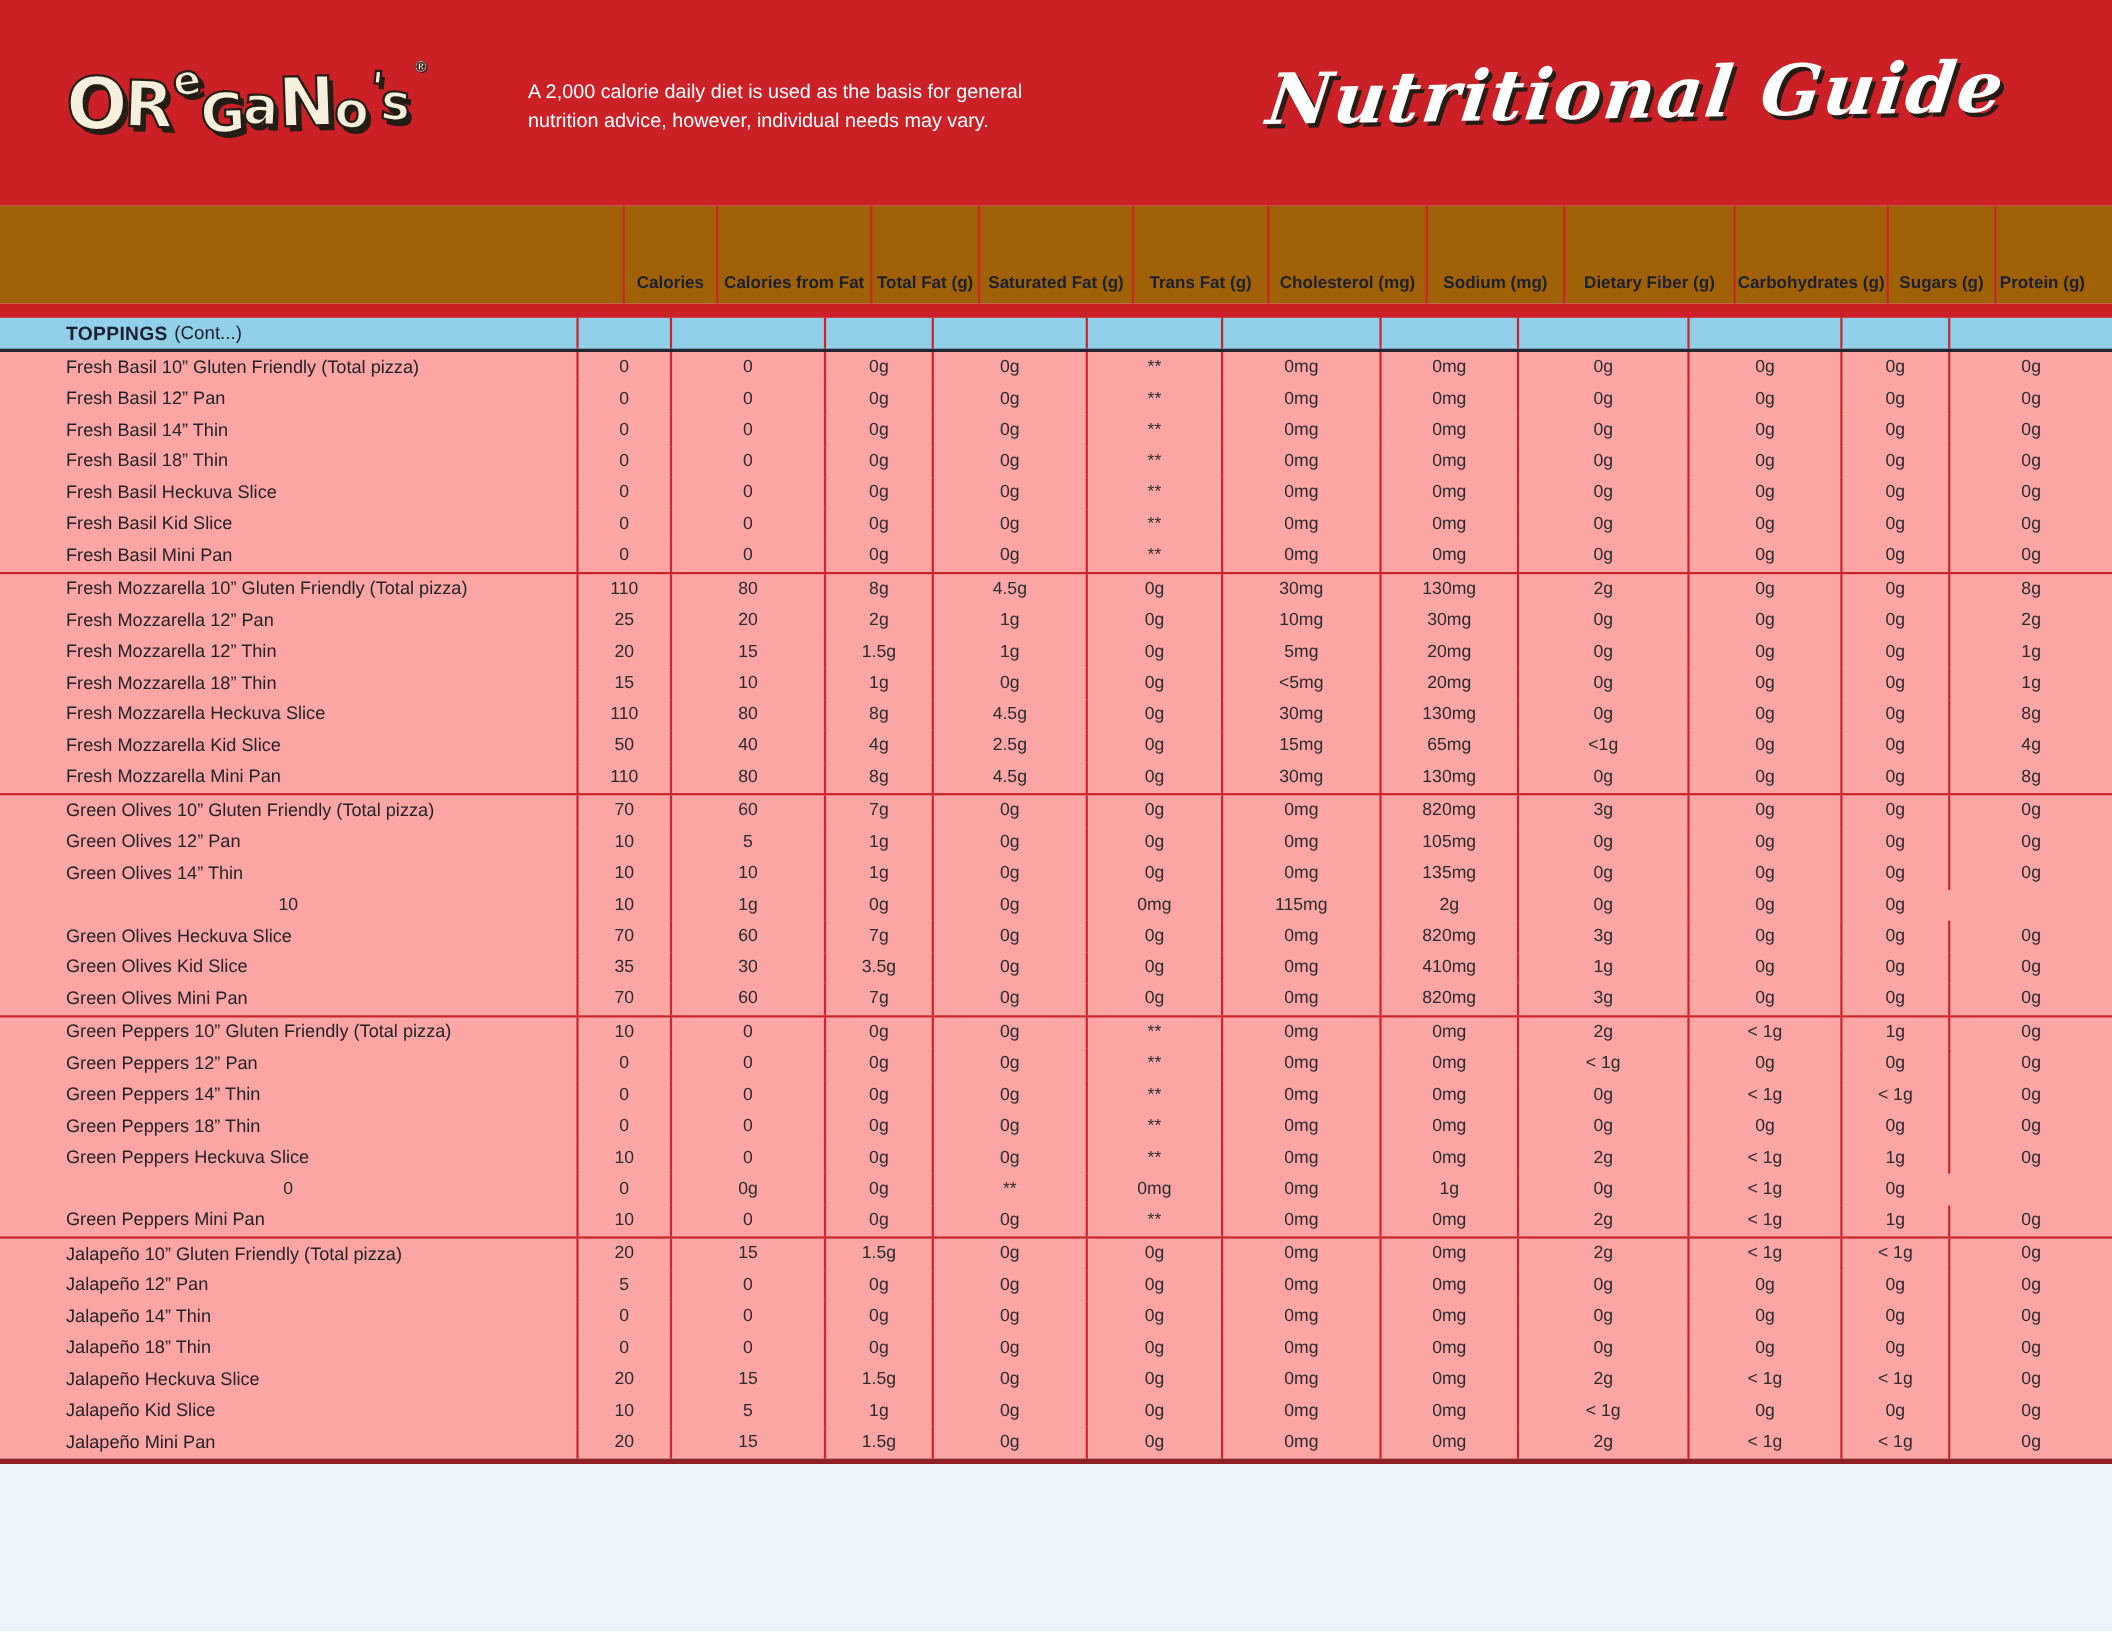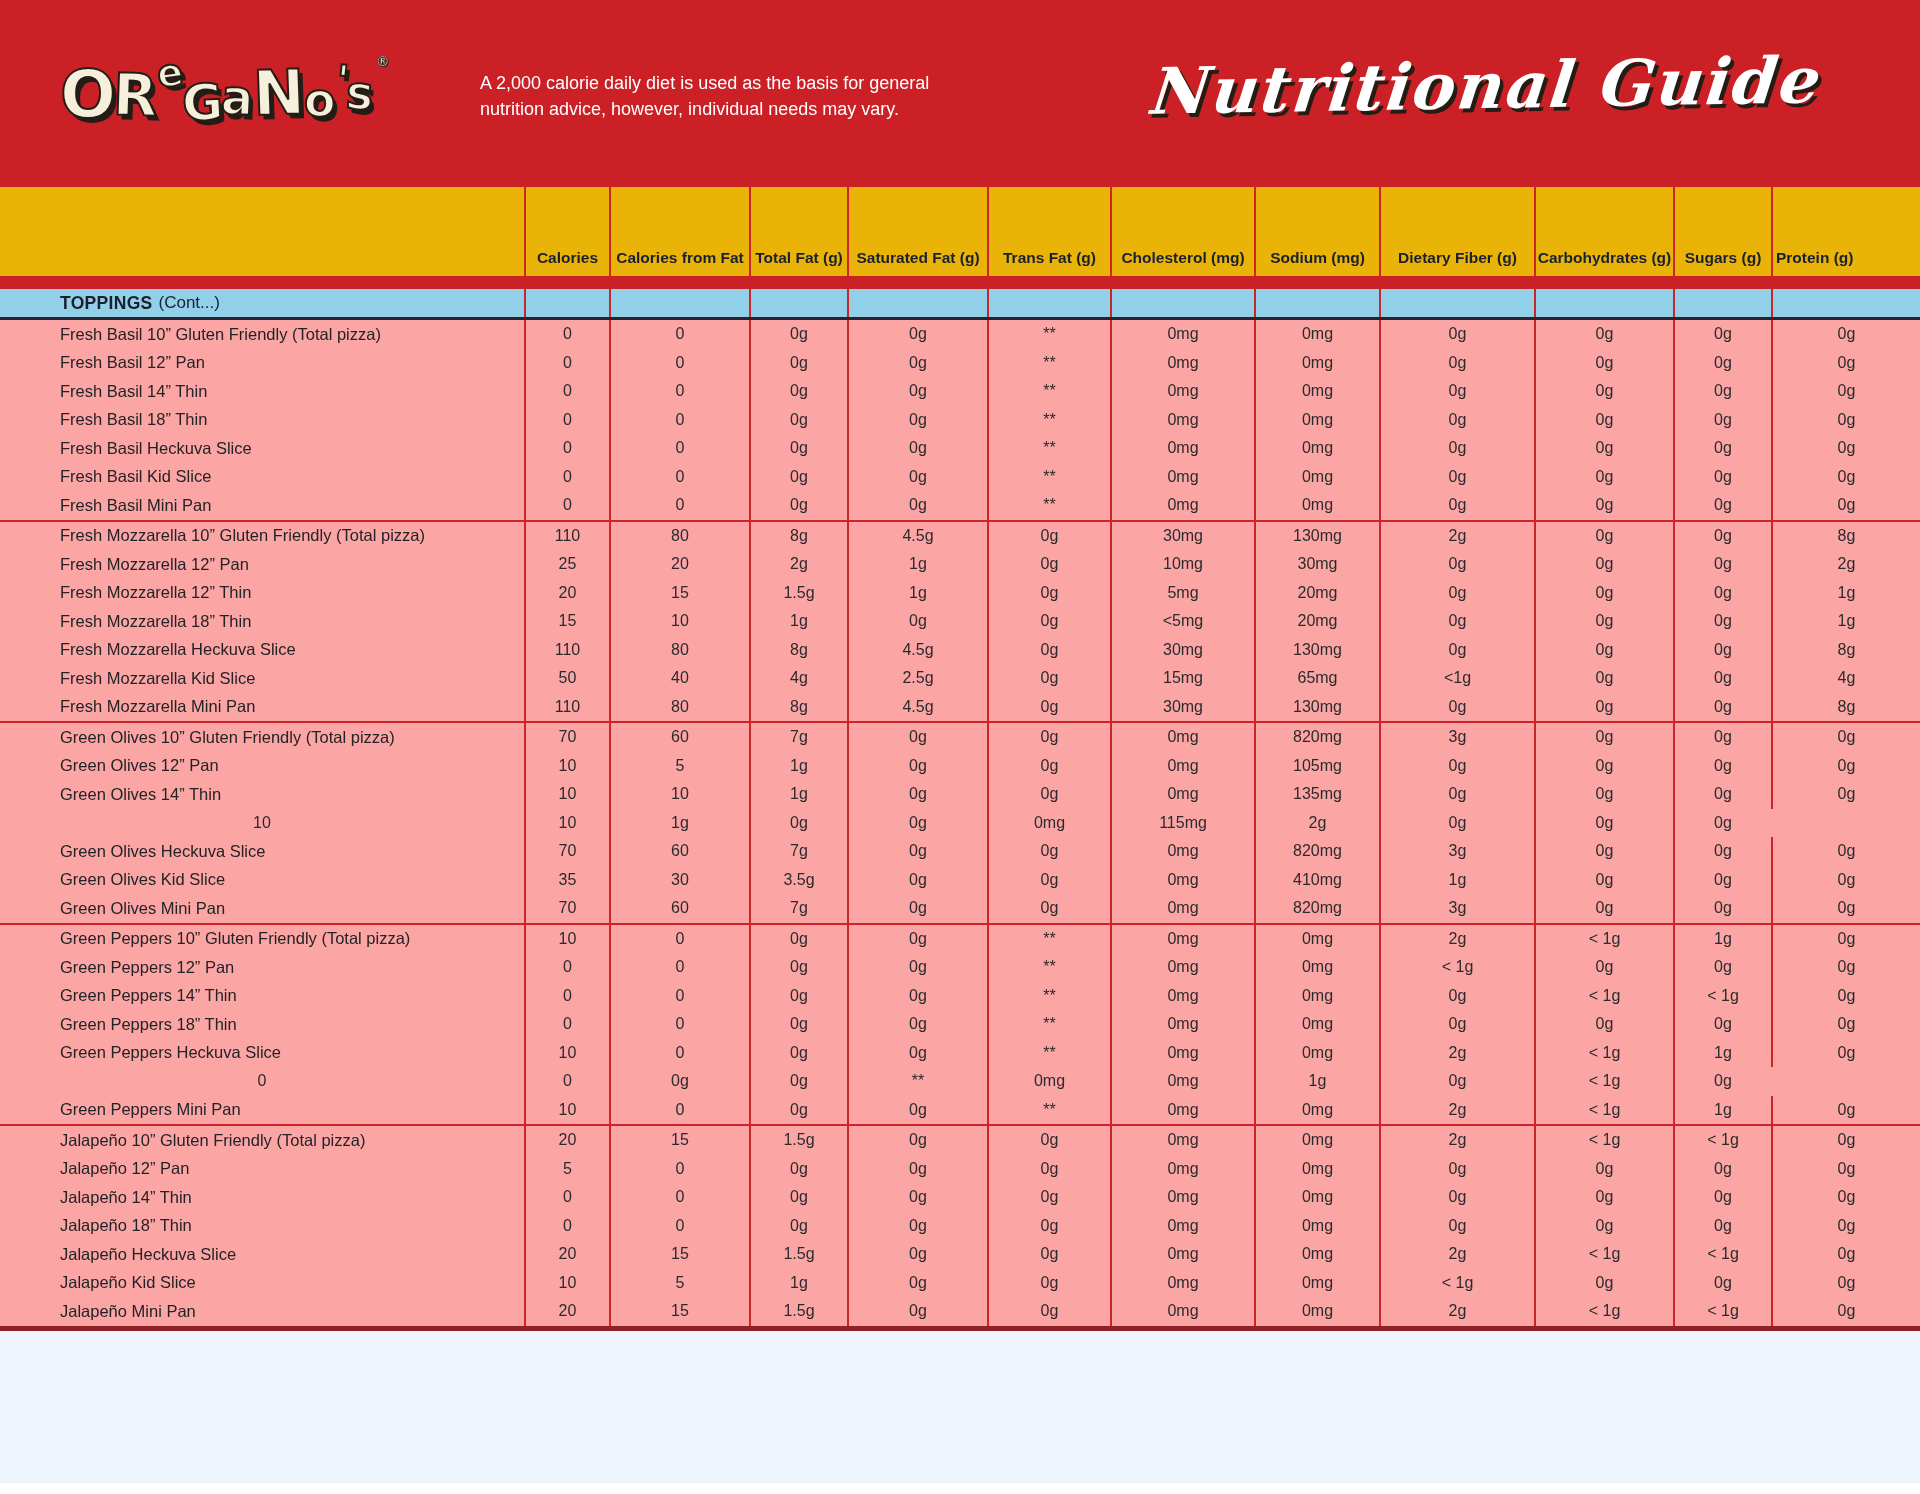--- a/index.html
+++ b/index.html
@@ -55,21 +55,21 @@
 
   
   .grid-row {
     display:grid;
     grid-template-columns:524px 85px 140px 98px 140px 123px 144px 125px 155px 139px 98px 149px;
     width:1920px;
   }
   .cell { overflow:hidden; }
   .cell + .cell { border-left:2px solid #c9252b; }
 
-  .col-header-band { background:#eab308; height:89px; }
+  .col-header-band { background:#a16207; height:89px;padding-left:42px; }
   .col-header-band .cell {
     display:flex; align-items:flex-end; justify-content:center;
     padding-bottom:10px;
     font-weight:bold; font-size:15.5px; color:#1b2030;
     text-align:center; line-height:1.05;
   }
   .col-header-band .cell:first-child { justify-content:flex-start; }
   .col-header-band .cell:last-child { justify-content:flex-start; padding-left:3px; text-align:left; }
 
   .thick-red-bar { width:1920px; height:13px; background:#cc2027; }

